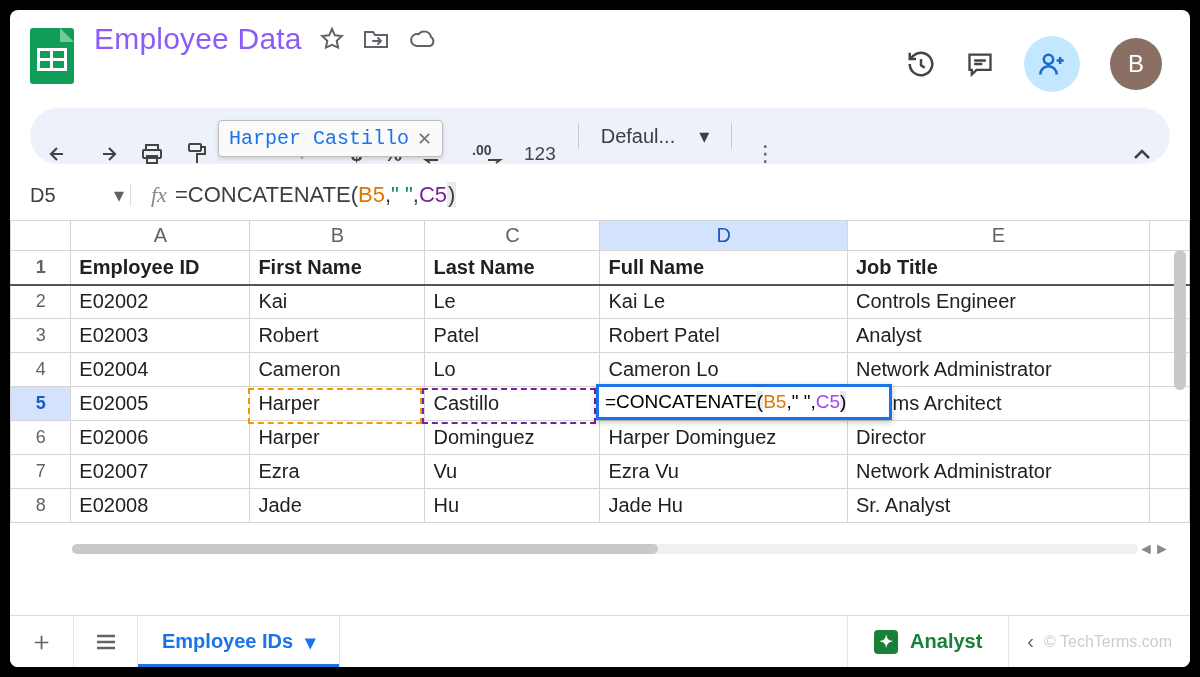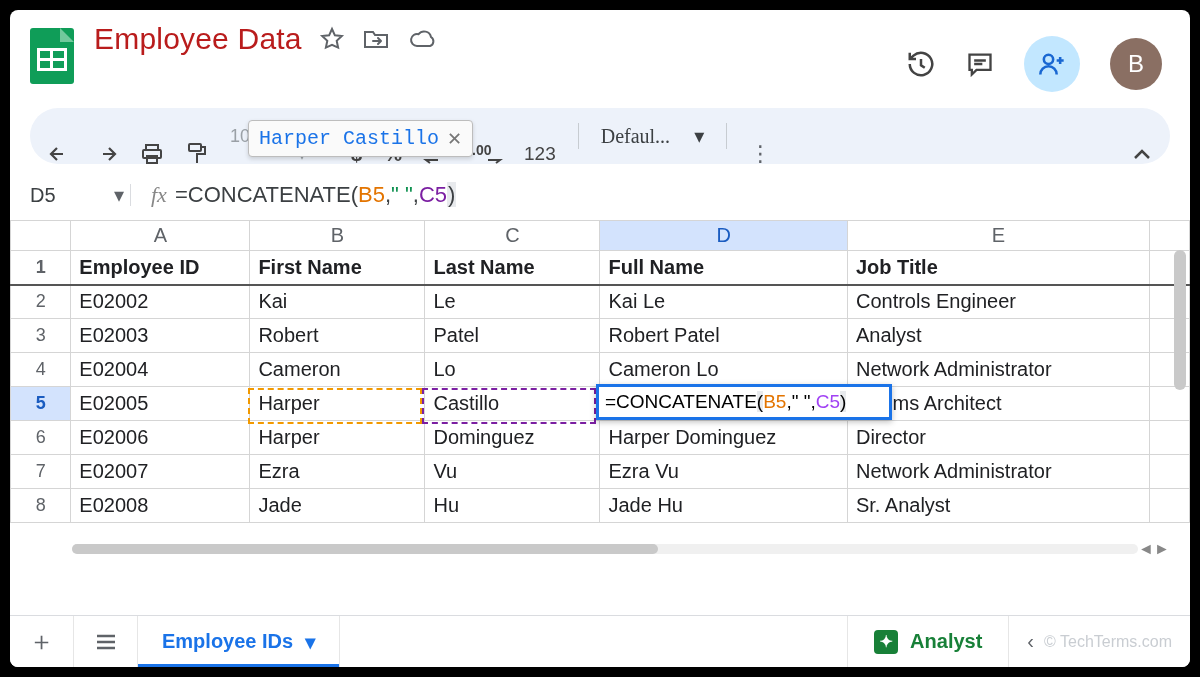--- a/index.html
+++ b/index.html
@@ -9,47 +9,46 @@
   
   .header { display: flex; align-items: flex-start; padding: 12px 20px 0 20px; }
   .logo { width: 52px; height: 52px; margin-top: 6px; flex: none; }
   .logo-rect { width: 44px; height: 56px; background: #0f9d58; border-radius: 3px; position: relative; }
   .logo-fold { position: absolute; right: 0; top: 0; width: 14px; height: 14px; background: #71c99c; clip-path: polygon(0 0, 100% 100%, 0 100%); }
   .logo-grid { position: absolute; left: 7px; top: 20px; width: 30px; height: 28px; }
   .logo-grid div { position: absolute; background: #fff; }
 
   .title-block { flex: 1; padding-left: 12px; }
   .title-row { display: flex; align-items: center; gap: 18px; }
-  .doc-title { font-size: 30px; color: #b91c1c; letter-spacing: .2px; }
+  .doc-title { font-size: 30px; color: #8b5cf6; letter-spacing: .2px; }
   .title-icon { color: #5f6368; display: inline-flex; }
 
   .menu-row { display: flex; gap: 26px; margin-top: 8px; }
   .menu-item { font-size: 22px; color: #3c4043; cursor: pointer; }
 
   .header-right { display: flex; align-items: center; gap: 30px; margin-top: 14px; margin-right: 8px; }
   .hdr-btn { color: #444; display: inline-flex; cursor: pointer; }
   .share-chip { width: 56px; height: 56px; border-radius: 50%; background: #c2e7ff; display: flex; align-items: center; justify-content: center; color: #1a73e8; }
   .avatar { width: 52px; height: 52px; border-radius: 50%; background: #8a6f63; color: #fff; display: flex; align-items: center; justify-content: center; font-size: 24px; }
 
   
   .toolbar-wrap { margin: 16px 20px 0 20px; position: relative; }
   .toolbar { height: 56px; background: #edf2fa; border-radius: 28px; display: flex; align-items: center; padding: 0 18px; gap: 22px; color: #444; }
   .tool { display: inline-flex; align-items: center; justify-content: center; cursor: pointer; margin-top: 36px; }
   .tool svg { display: block; }
   .zoom-txt { font-size: 18px; color: #9aa0a6; }
-  .font-sel { display: flex; align-items: center; gap: 24px; font-size: 20px; color: #3c4043; font-family: Liberation Serif, serif; }
+  .font-sel { display: flex; align-items: center; gap: 24px; font-size: 20px; color: #3c4043; }
   .sep { width: 1px; height: 26px; background: #c7ccd1; }
   .tool-expand { margin-left: auto; }
 
   .formula-preview {
     position: absolute; left: 188px; top: 12px; background: #fafafa; border: 1px solid #bdbdbd;
     border-radius: 4px; padding: 6px 10px; display: flex; align-items: center; gap: 8px;
     font-family: "Courier New", monospace; font-size: 20px; color: #1a73e8;
     box-shadow: 0 2px 4px rgba(0,0,0,.15);
-    margin-left: 30px;
   }
   .formula-preview .x { color: #777; font-family: Arial; cursor: pointer; font-size: 18px; }
 
   
   .refrow { display: flex; align-items: center; margin: 18px 20px 0 20px; }
   .namebox { width: 100px; font-size: 20px; color: #3c4043; display: flex; align-items: center; justify-content: space-between; padding-right: 6px; }
   .namebox .caret { color: #5f6368; }
   .fx { font-family: serif; font-style: italic; font-size: 22px; color: #888; margin-left: 20px; margin-right: 8px; }
   .formula-input { font-family: Arial; font-size: 22px; color: #3c4043; }
   .formula-input .fn { color: #3c4043; }

